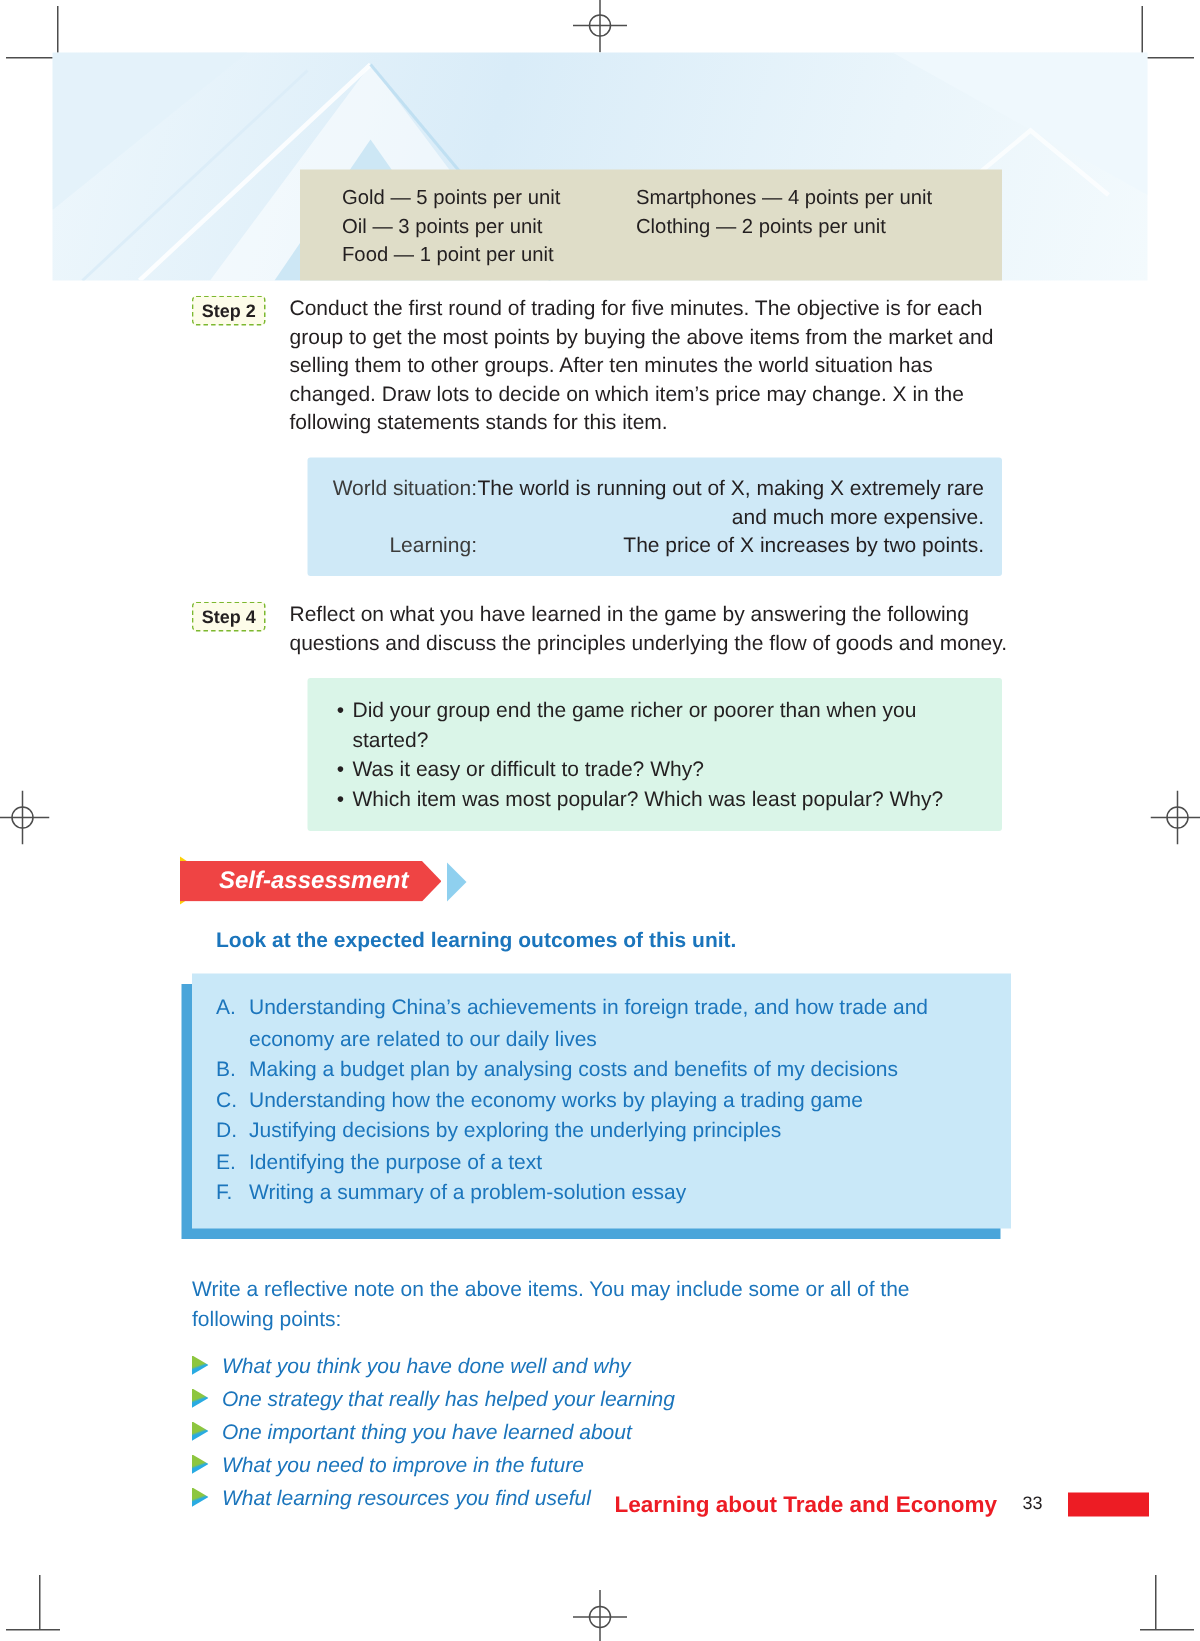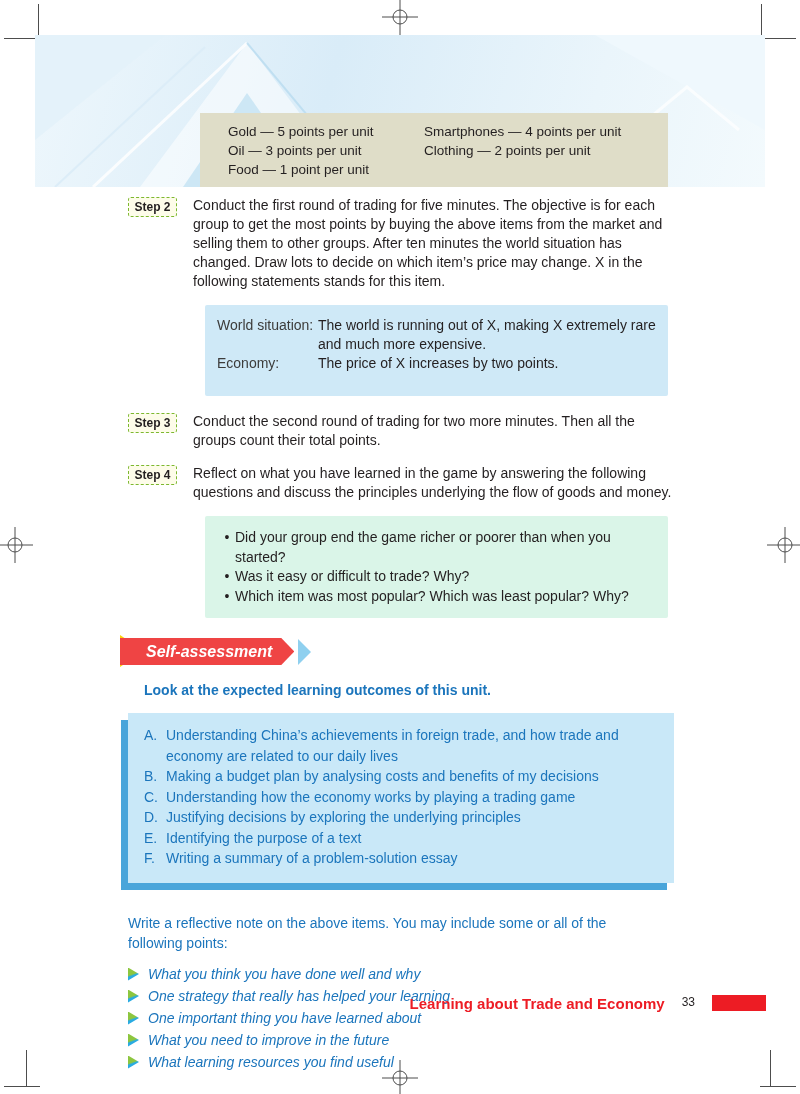--- a/index.html
+++ b/index.html
@@ -28,21 +28,21 @@
   
   .content { position:absolute; left:128px; top:196px; width:546px; font-size:14px; line-height:19px; }
 
   .step-row { display:flex; gap:16px; margin-bottom:14px; }
   .step-label { flex:0 0 49px; height:20px; margin-top:1px; background:#fdfce9;
                 border:1px dashed #7cb82f; border-radius:3px; font-size:12px; font-weight:bold;
                 display:flex; align-items:center; justify-content:center; color:#231f20; }
   .step-text { flex:1; }
 
   .info-box { margin:0 0 16px 77px; width:463px; border-radius:2px; }
-  .world-box { background:#cfe9f7; padding:11px 12px 23px 12px; }
+  .world-box { background:#cfe9f7; padding:11px 12px 11px 12px;text-align:right; }
   .wrow { display:flex; }
   .wlabel { flex:0 0 101px; color:#3c3c3b; }
   .wtext { flex:1; }
 
   .questions-box { background:#daf5e8; padding:12px 14px; }
   .qitem { display:flex; line-height:19.5px; }
   .qbullet { flex:0 0 16px; text-align:center; }
 
   
   .sa-banner { position:relative; margin:20px 0 16px -8px; height:27px; display:flex; align-items:center; }
@@ -142,29 +142,25 @@
       <span class="step-label">Step 2</span>
       <p class="step-text">Conduct the first round of trading for five minutes. The objective is for each group to get the most points by buying the above items from the market and selling them to other groups. After ten minutes the world situation has changed. Draw lots to decide on which item’s price may change. X in the following statements stands for this item.</p>
     </div>
 
     <div class="info-box world-box">
       <div class="wrow">
         <span class="wlabel">World situation:</span>
         <span class="wtext">The world is running out of X, making X extremely rare and much more expensive.</span>
       </div>
       <div class="wrow">
-        <span class="wlabel">Economy:</span>
+        <span class="wlabel">Learning:</span>
         <span class="wtext">The price of X increases by two points.</span>
       </div>
     </div>
 
-    <div class="step-row">
-      <span class="step-label">Step 3</span>
-      <p class="step-text">Conduct the second round of trading for two more minutes. Then all the groups count their total points.</p>
-    </div>
 
     <div class="step-row">
       <span class="step-label">Step 4</span>
       <p class="step-text">Reflect on what you have learned in the game by answering the following questions and discuss the principles underlying the flow of goods and money.</p>
     </div>
 
     <div class="info-box questions-box">
       <div class="qitem">
         <span class="qbullet">•</span>
         <span>Did your group end the game richer or poorer than when you started?</span>

